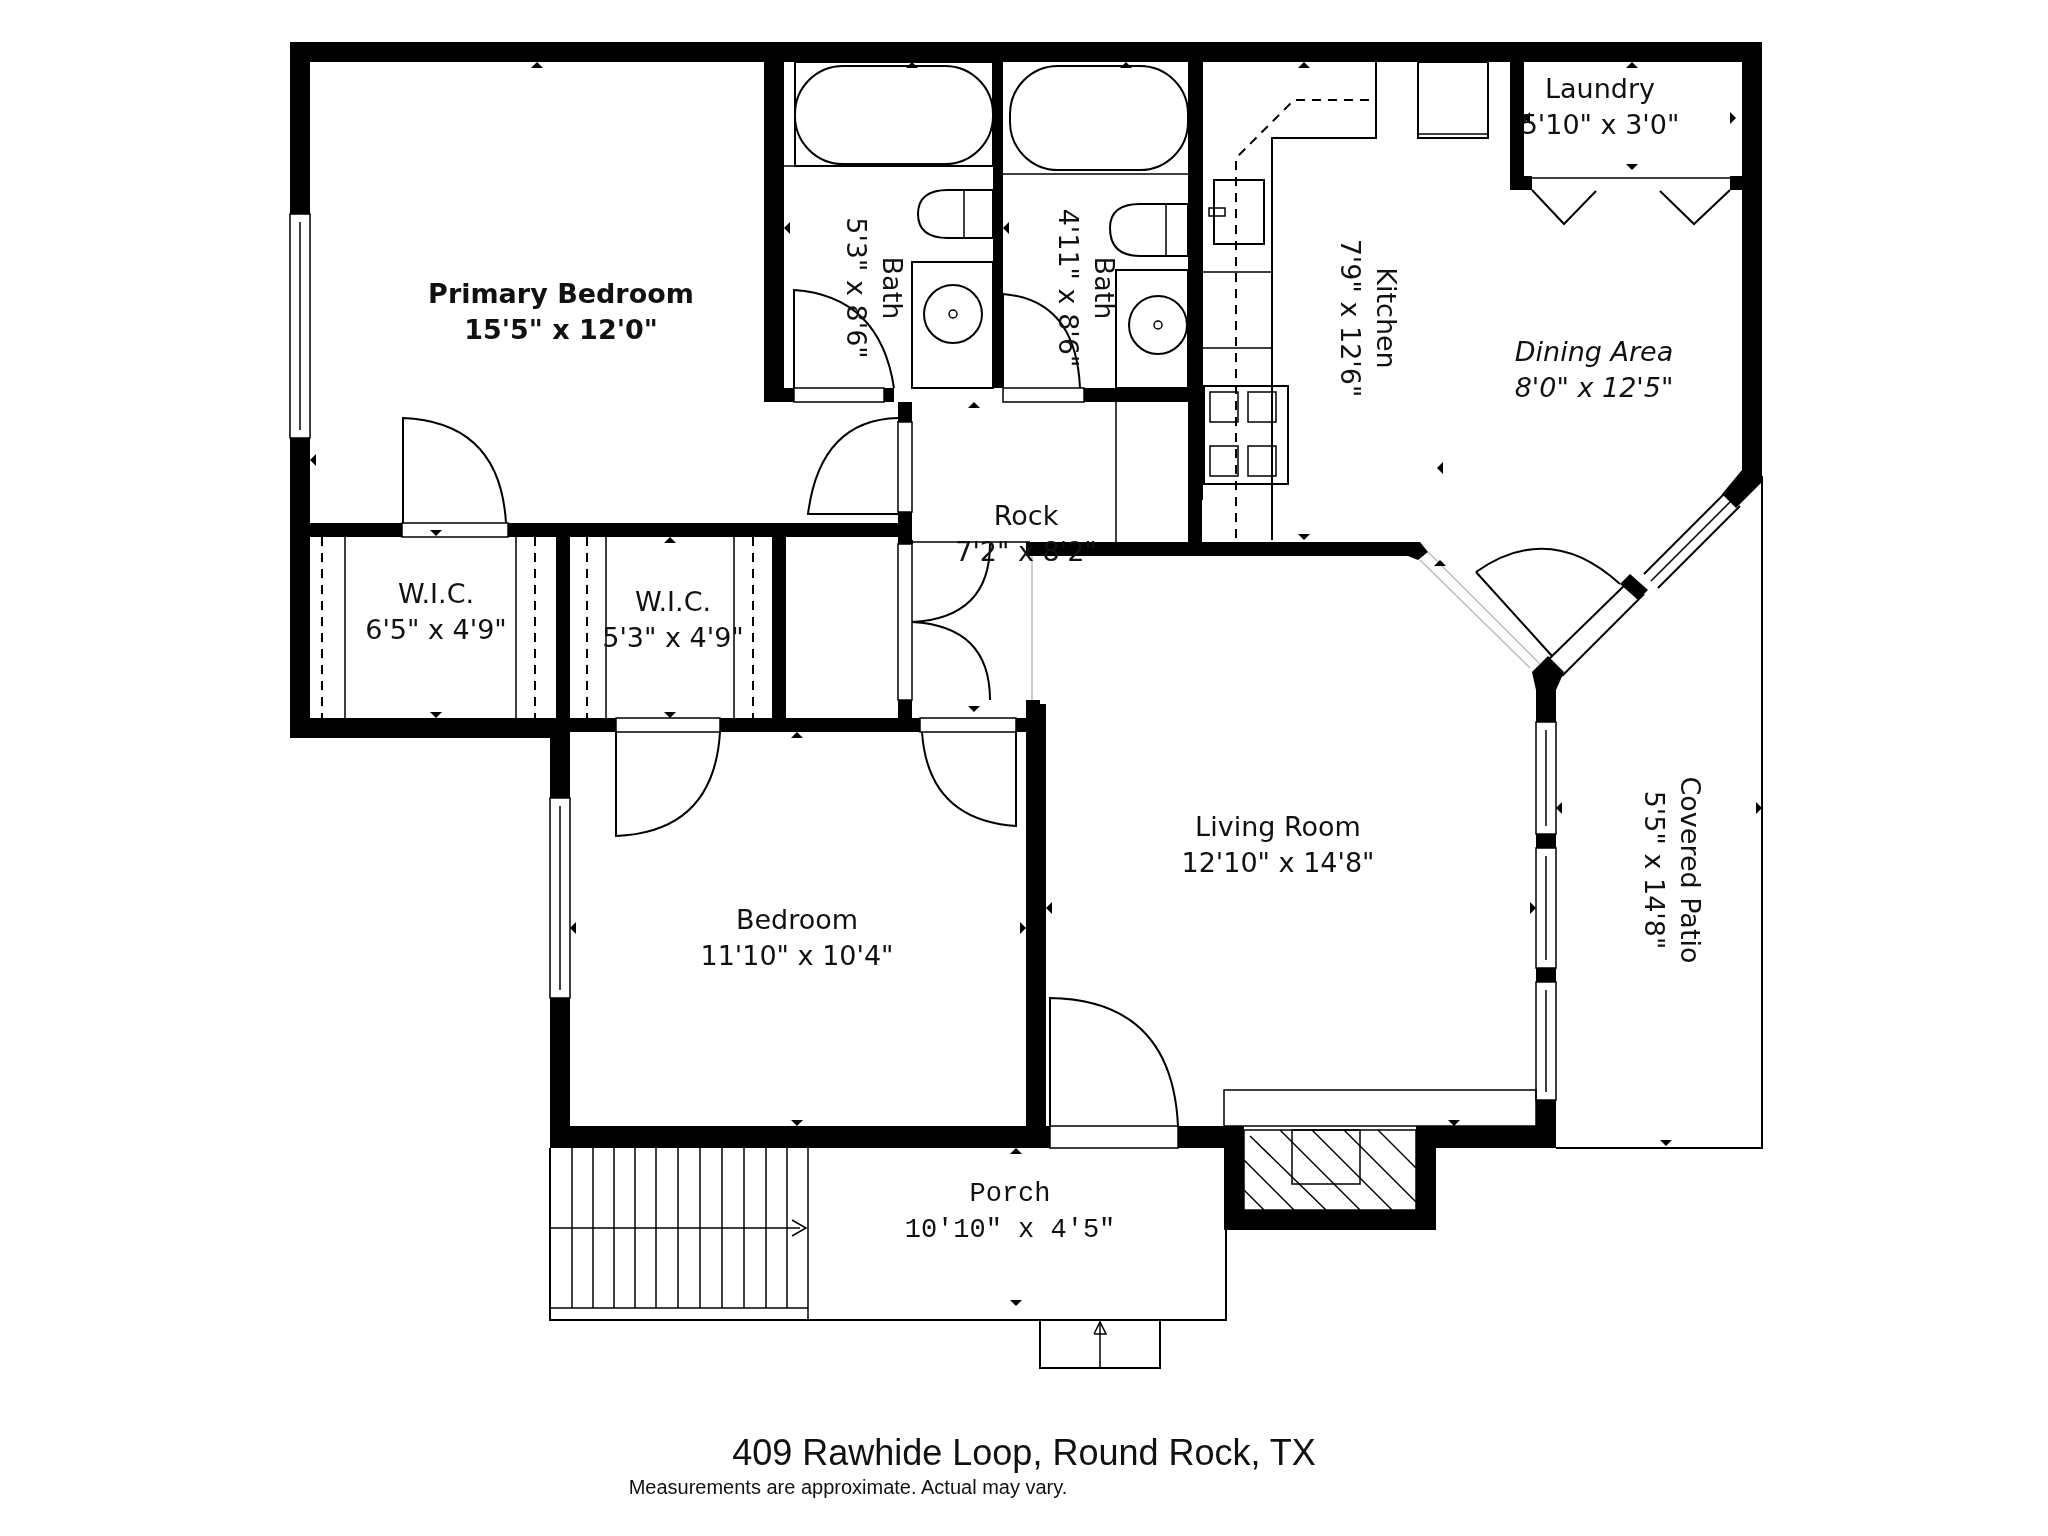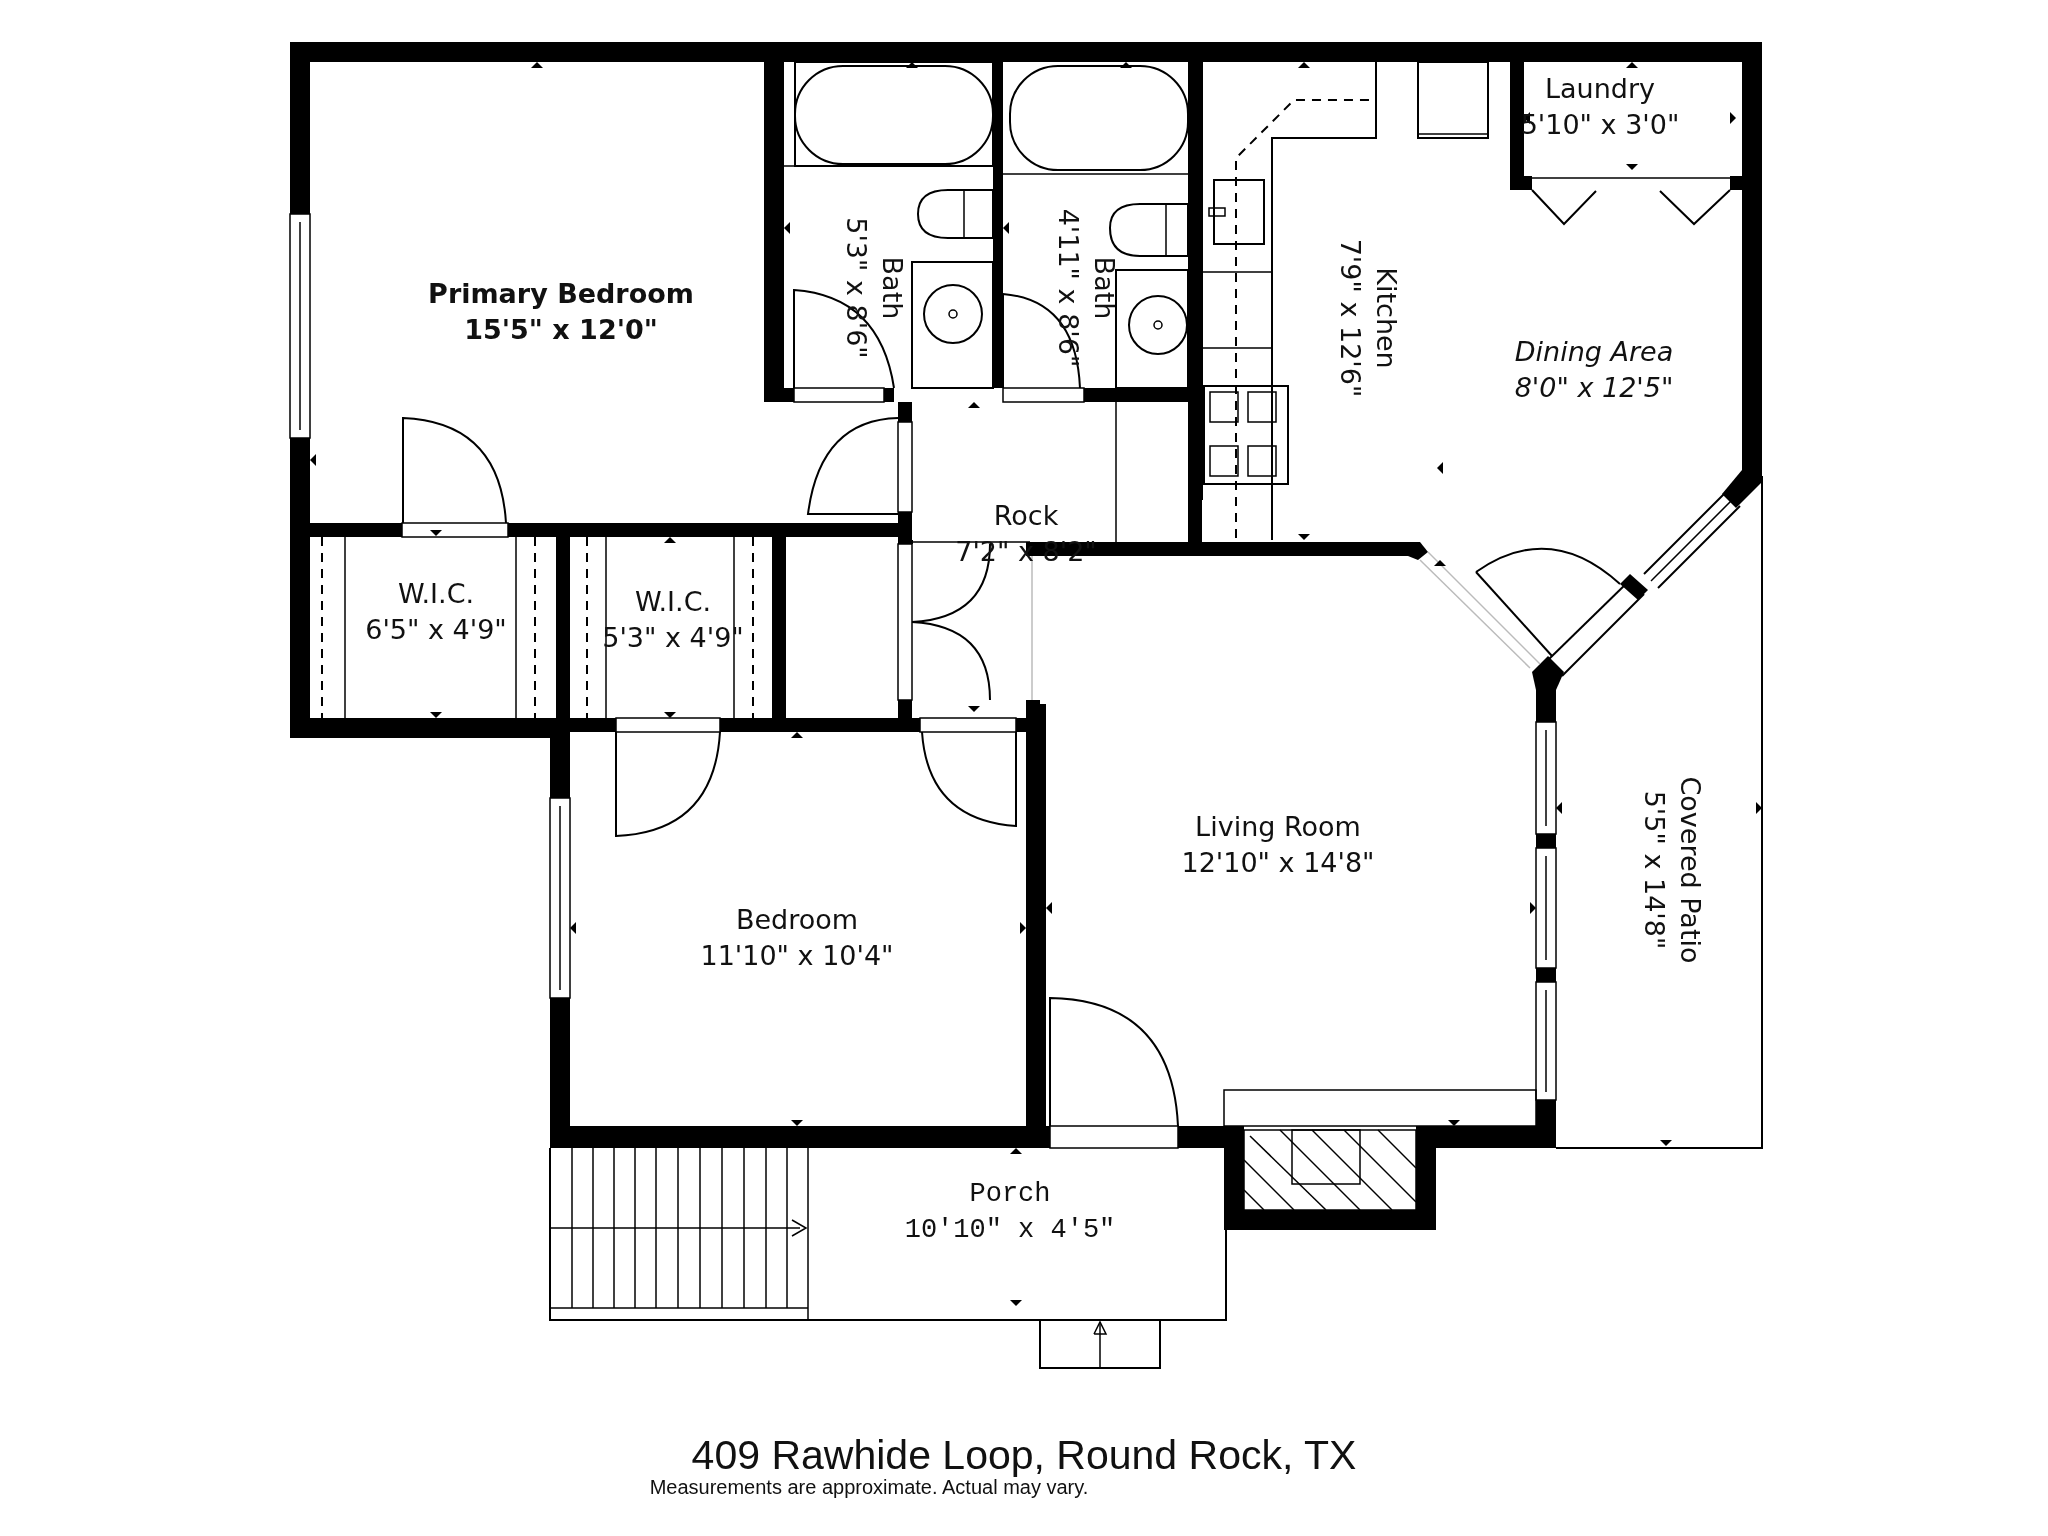--- a/index.html
+++ b/index.html
@@ -8,22 +8,22 @@
   .wall { fill:#000; }
   .thin { fill:none; stroke:#000; stroke-width:2; }
   .thin1 { fill:none; stroke:#000; stroke-width:1.5; }
   .dash { fill:none; stroke:#000; stroke-width:2; stroke-dasharray:9 7; }
   .gray { fill:none; stroke:#bbb; stroke-width:1.5; }
   .win { fill:#fff; stroke:#000; stroke-width:1.5; }
   .mark { fill:#000; }
   .lbl { position:absolute; text-align:center; color:#111; font-family:"DejaVu Sans", sans-serif; font-size:27px; line-height:36px; white-space:nowrap; transform:translate(-50%,-50%); }
   .lbl .name, .lbl .dim { display:block; }
   .rot90 { transform:translate(-50%,-50%) rotate(90deg); }
-  .footer-title { position:absolute; left:0; width:2048px; top:1432px; text-align:center; font-family:"Liberation Sans", sans-serif; font-size:41px; color:#111; }
-  .footer-note { position:absolute; left:0; width:1696px; top:1476px; text-align:center; font-family:"Liberation Sans", sans-serif; font-size:20px; color:#111;margin-left:21px; }
+  .footer-title { position:absolute; left:0; width:2048px; top:1432px; text-align:center; font-family:"Liberation Sans", sans-serif; font-size:36px; color:#111; }
+  .footer-note { position:absolute; left:0; width:1696px; top:1476px; text-align:center; font-family:"Liberation Sans", sans-serif; font-size:20px; color:#111; }
 </style>
 </head>
 <body>
 
 <svg class="plan" width="2048" height="1536" viewBox="0 0 2048 1536" xmlns="http://www.w3.org/2000/svg">
 
   <g>
 
     <rect class="wall" x="290" y="42" width="1472" height="20"></rect>
 

